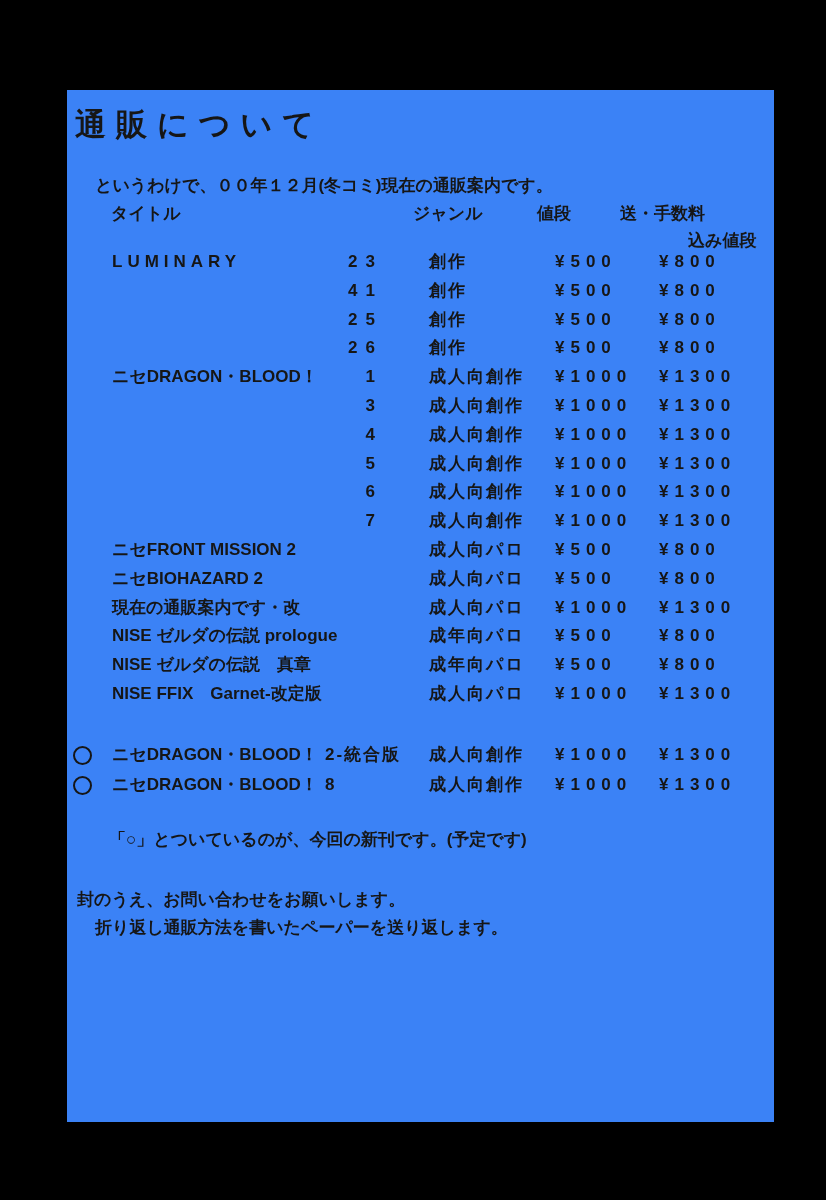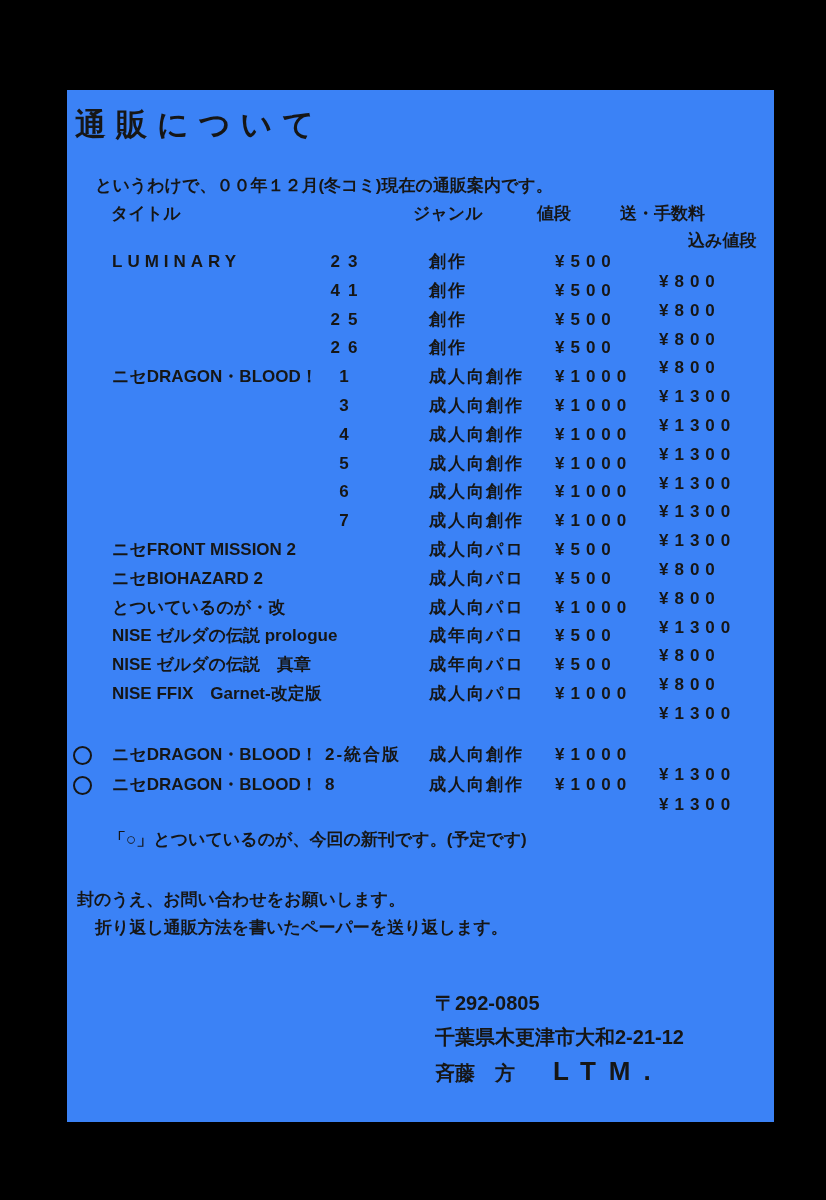--- a/index.html
+++ b/index.html
@@ -31,25 +31,25 @@
   .trow{position:relative;height:28.8px;line-height:28.8px;font-size:17px;white-space:nowrap;}
   #new-rows .trow{height:30px;line-height:30px;}
   .cell{position:absolute;top:0;}
   .c-marker{left:6px;width:34px;}
   .circle{
     display:inline-block;width:15px;height:15px;border:2.5px solid #161616;
     border-radius:50%;margin-top:6px;vertical-align:top;
   }
   .c-title{left:45px;}
   .c-title.spaced{letter-spacing:5px;}
-  .c-issue{left:246px;width:70px;text-align:center;letter-spacing:8px;}
+  .c-issue{left:246px;width:70px;text-align:right;letter-spacing:8px;}
   #new-rows .c-issue{left:258px;width:auto;text-align:right;letter-spacing:2px;}
   .c-genre{left:362px;letter-spacing:2px;}
   .c-price{left:488px;letter-spacing:6px;text-align:center;}
-  .c-total{left:592px;letter-spacing:6px;margin-top:20px;}
+  .c-total{left:592px;letter-spacing:6px;}
 
   .note{position:absolute;left:42px;top:738px;font-size:17px;white-space:nowrap;}
 
   .closing{position:absolute;left:10px;top:796px;font-size:17px;line-height:28px;}
   .closing div{white-space:nowrap;}
   .closing .indent{text-indent:18px;}
 
   .address{position:absolute;left:368px;top:896px;font-size:20px;line-height:34px;}
   .address div{white-space:nowrap;}
   .brand{font-size:26px;letter-spacing:13px;margin-left:38px;}
@@ -161,21 +161,21 @@
       <div class="trow">
         <span class="cell c-marker"></span>
         <span class="cell c-title">ニセBIOHAZARD 2</span>
         <span class="cell c-issue"></span>
         <span class="cell c-genre">成人向パロ</span>
         <span class="cell c-price">¥500</span>
         <span class="cell c-total">¥800</span>
       </div>
       <div class="trow">
         <span class="cell c-marker"></span>
-        <span class="cell c-title">とついているのが・改</span>
+        <span class="cell c-title">現在の通販案内です・改</span>
         <span class="cell c-issue"></span>
         <span class="cell c-genre">成人向パロ</span>
         <span class="cell c-price">¥1000</span>
         <span class="cell c-total">¥1300</span>
       </div>
       <div class="trow">
         <span class="cell c-marker"></span>
         <span class="cell c-title">NISE ゼルダの伝説 prologue</span>
         <span class="cell c-issue"></span>
         <span class="cell c-genre">成年向パロ</span>
@@ -218,19 +218,14 @@
       </div>
     </div>
 
   <div class="note">「○」とついているのが、今回の新刊です。(予定です)</div>
 
   <div class="closing">
     <div>封のうえ、お問い合わせをお願いします。</div>
     <div class="indent">折り返し通販方法を書いたペーパーを送り返します。</div>
   </div>
 
-  <div class="address">
-    <div>〒292-0805</div>
-    <div>千葉県木更津市大和2-21-12</div>
-    <div><span>斉藤　方</span><span class="brand">LTM.</span></div>
-  </div>
 
 </div>
 
 </body></html>

